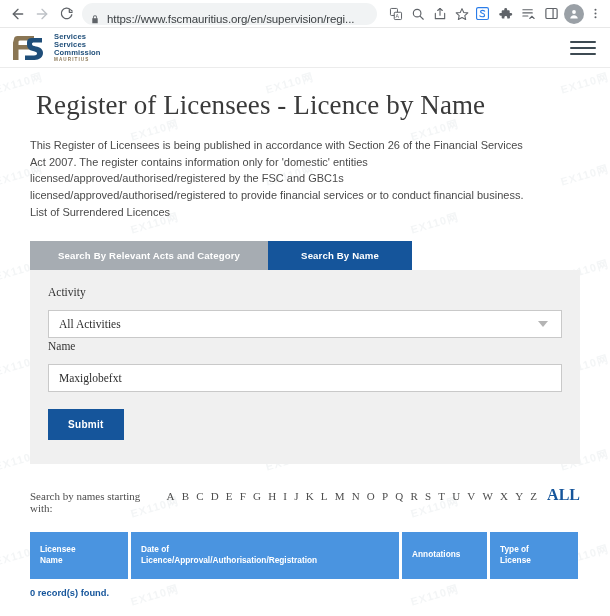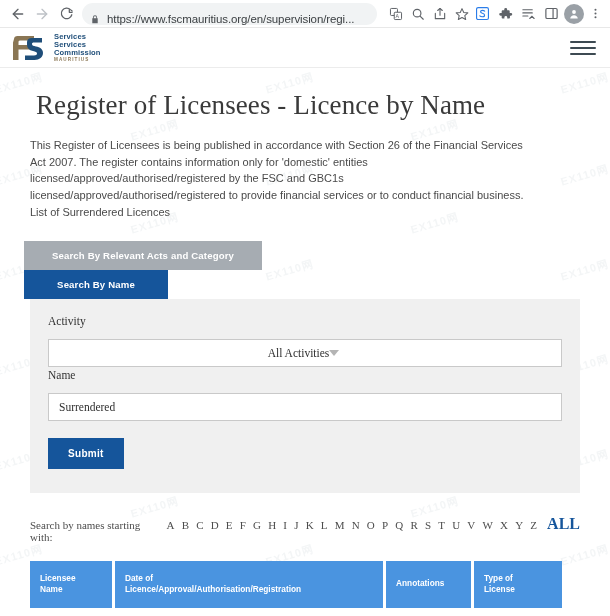--- a/index.html
+++ b/index.html
@@ -108,21 +108,21 @@
 
   .intro {
     padding: 16px 30px 0 30px;
     font-size: 11px;
     line-height: 1.52;
     color: #4a4a4a;
     max-width: 568px;
   }
 
   
-  .tabs { display: flex; margin: 20px 0 0 24px; flex-direction: column; }
+  .tabs { display: flex; margin: 20px 0 0 30px; }
   .tab {
     font-size: 9.6px;
     font-weight: bold;
     color: #ffffff;
     padding: 9px 0;
     text-align: center;
     letter-spacing: 0.15px;
   }
   .tab-inactive { background: #a6acb2; width: 238px; }
   .tab-active   { background: #15559b; width: 144px; }
@@ -146,21 +146,21 @@
     height: 28px;
     background: #ffffff;
     border: 1px solid #c9c9c9;
     display: flex;
     align-items: center;
     padding: 0 10px;
     font-family: "Liberation Serif", serif;
     font-size: 11.5px;
     color: #2e2e2e;
   }
-  .select-box { justify-content: center; }
+  .select-box { justify-content: space-between; }
   .caret {
     width: 0; height: 0;
     border-left: 5px solid transparent;
     border-right: 5px solid transparent;
     border-top: 6px solid #b4b4b4;
     margin-right: 3px;
   }
   .submit-btn {
     margin-top: 17px;
     background: #15559b;
@@ -196,21 +196,21 @@
   .th {
     background: #4a94e0;
     color: #ffffff;
     font-size: 8.3px;
     font-weight: bold;
     line-height: 1.42;
     padding: 12px 10px;
     display: flex;
     align-items: center;
   }
-  .th-1 { width: 82px; }
+  .th-1 { width: 98px; }
   .th-2 { width: 268px; }
   .th-3 { width: 88px; }
   .th-4 { width: 85px; }
 
   .records {
     margin: 9px 0 0 30px;
     font-size: 9.3px;
     font-weight: bold;
     color: #15559b;
   }
@@ -404,21 +404,21 @@
 
     <div class="form-panel">
       <label class="field-label">Activity</label>
       <div class="select-box">
         <span>All Activities</span>
         <span class="caret"></span>
       </div>
 
       <label class="field-label tight">Name</label>
       <div class="text-box" placeholder="">
-        <span>Surrendered</span>
+        <span>Maxiglobefxt</span>
       </div>
 
       <button class="submit-btn">Submit</button>
     </div>
 
     <div class="alpha-row">
       <span class="alpha-label">Search by names starting with:</span>
       <span class="alpha-letters">
         <span>A</span>
         <span>B</span>

